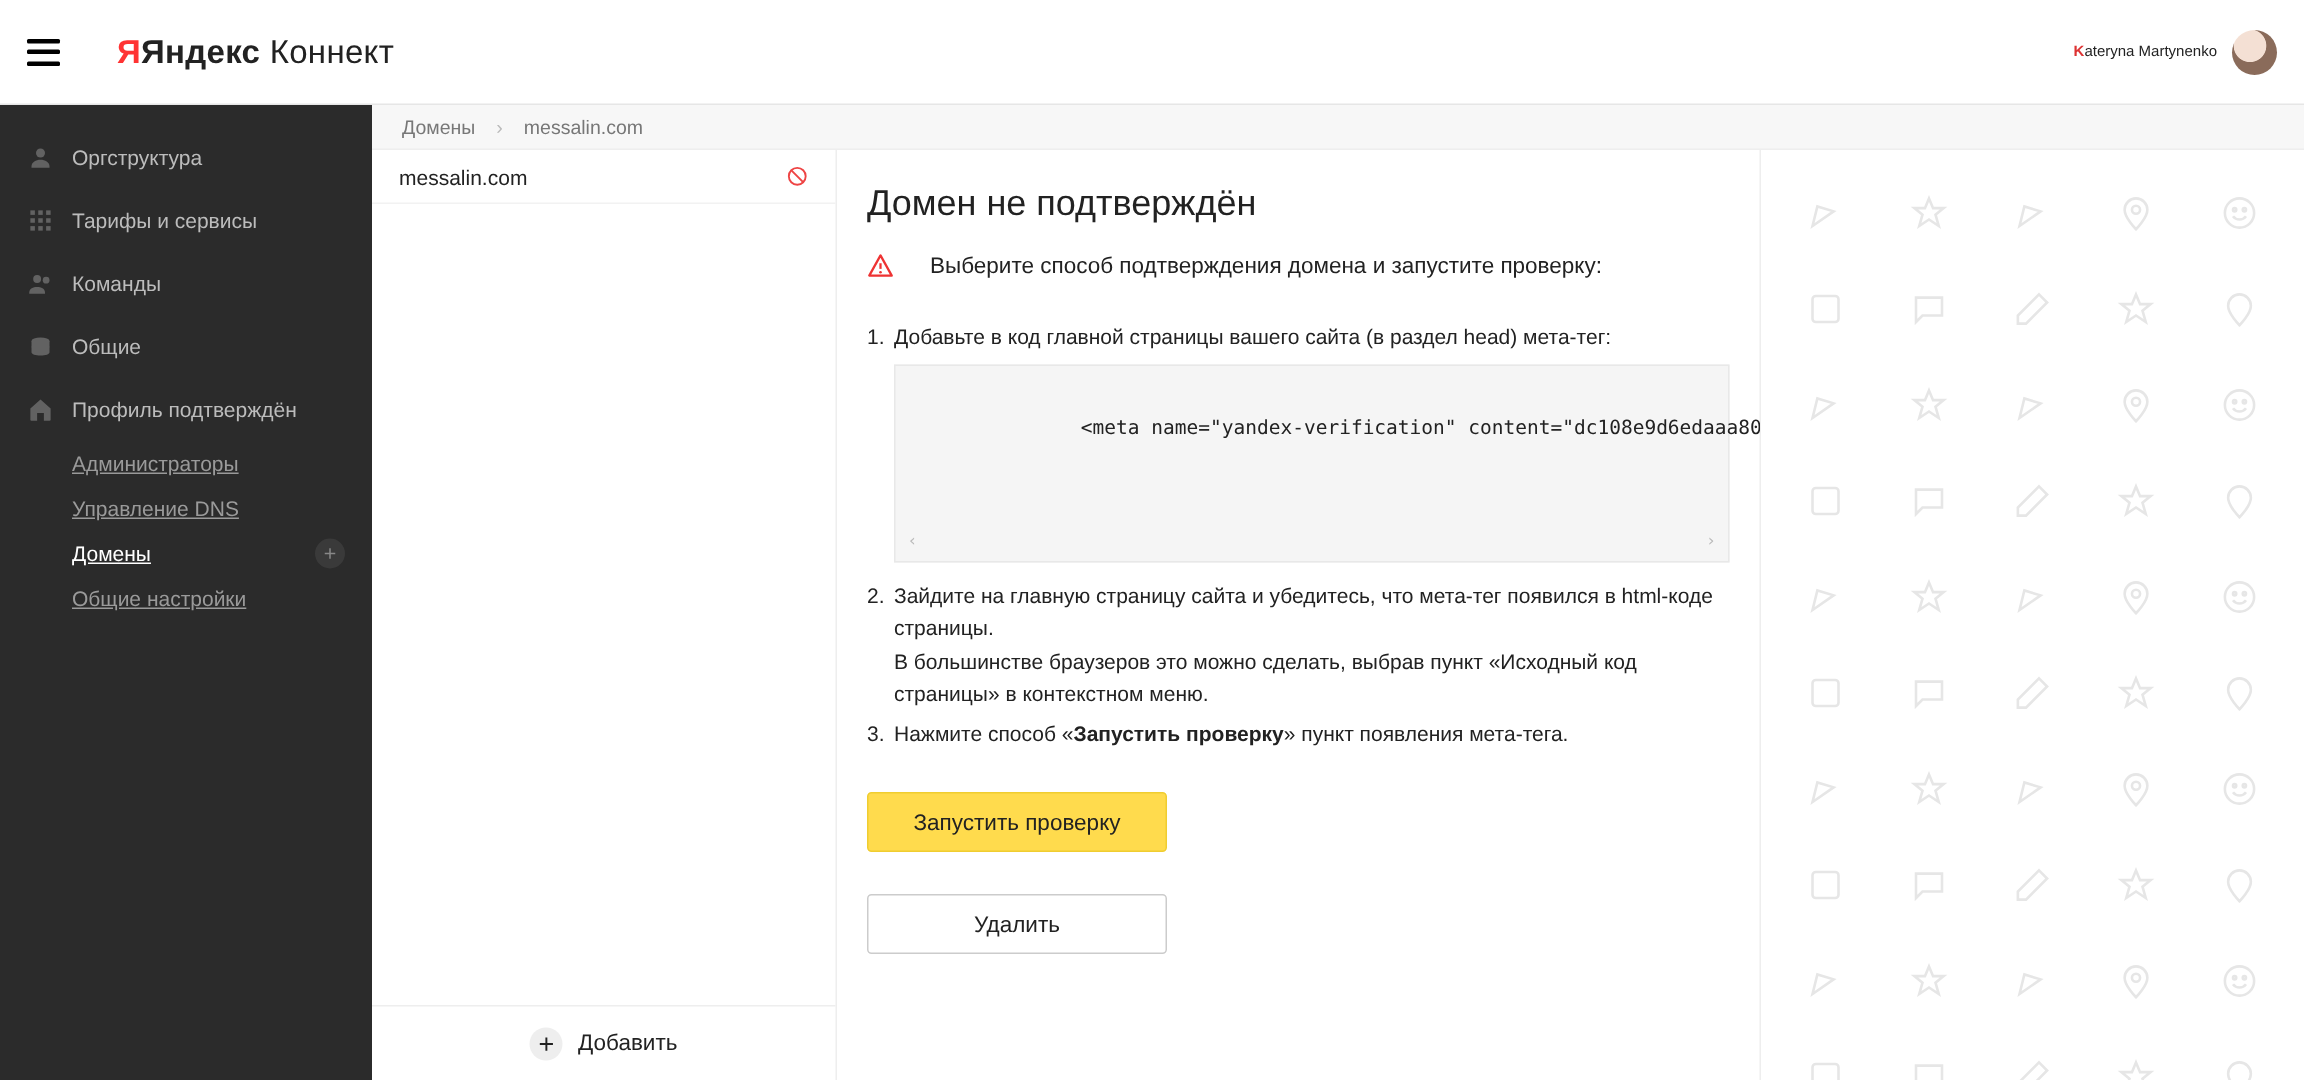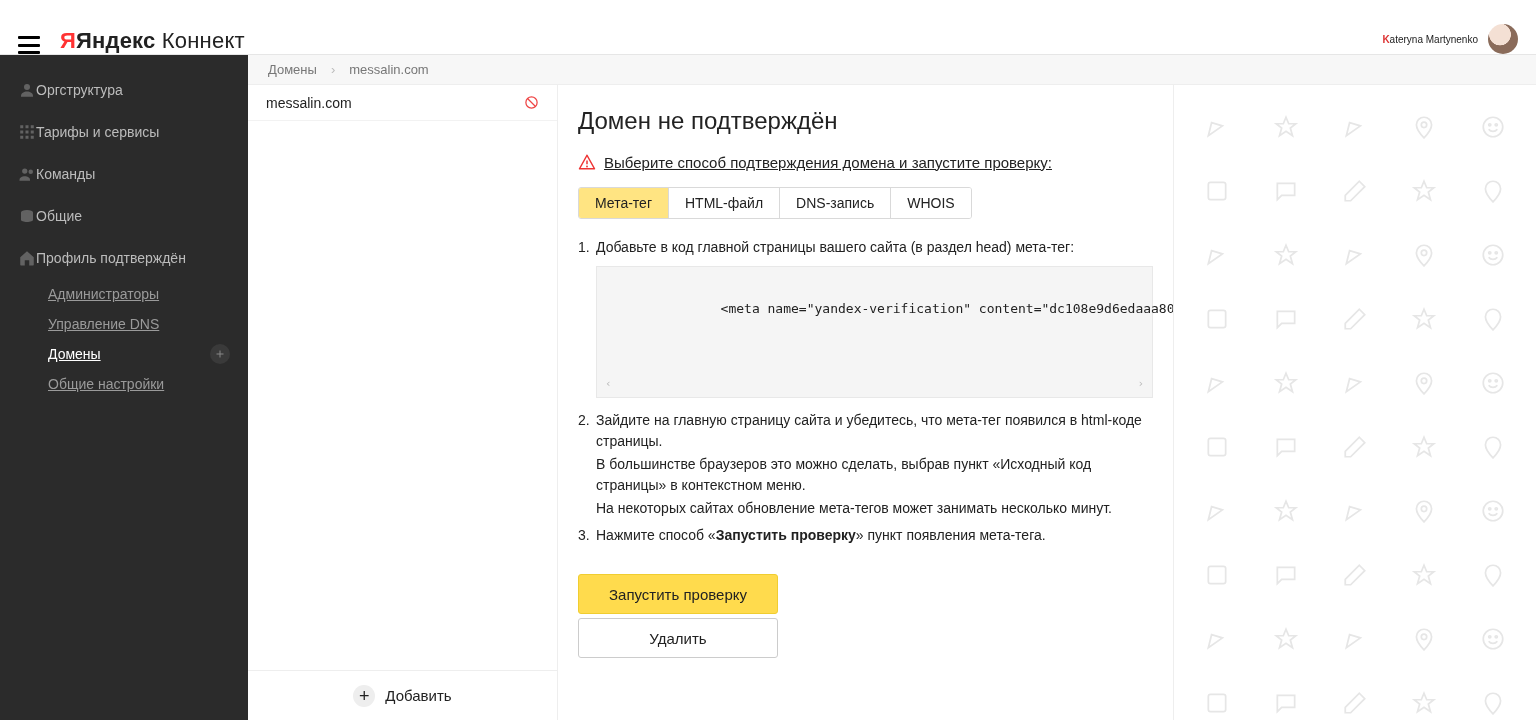--- a/index.html
+++ b/index.html
@@ -1,40 +1,40 @@
 <!DOCTYPE html>
 <html><head>
 <meta charset="utf-8">
 <style>
   * { box-sizing: border-box; margin: 0; padding: 0; }
   html, body { height: 100%; font-family: Arial, Helvetica, sans-serif; color: #222; }
   body { display: flex; flex-direction: column; overflow: hidden; }
 
   
   .header {
-    height: 55px; display: flex; align-items: flex-end;
-    padding: 0 18px; border-bottom: 1px solid #e6e6e6; background: #fff;
+    height: 70px; display: flex; align-items: center;
+    padding: 0 18px; border-bottom: 1px solid #e6e6e6; background: #fff; gap: 18px;
   }
   .hamburger { width: 22px; height: 18px; display: flex; flex-direction: column; justify-content: space-between; cursor: pointer; margin-right: 20px; }
   .hamburger span { display:block; height: 3px; background:#000; border-radius:1px; }
   .logo { font-size: 22px; letter-spacing: .2px; }
   .logo .ylogo { color:#f33; font-weight:700; }
   .logo .yname { font-weight:700; }
   .logo .yconn { font-weight:300; }
   .header-spacer { flex: 1; }
   .user { display:flex; align-items:center; gap:10px; font-size:10px; }
   .user .k { color:#d33; font-weight:700; }
   .avatar { width:30px; height:30px; border-radius:50%; background: radial-gradient(circle at 40% 35%, #f4e0d4 0 40%, #8a6b5a 42% 100%); }
 
   
   .shell { flex:1; display:flex; min-height:0; }
 
   
   .sidebar { width: 248px; background:#2b2b2b; color:#bcbcbc; padding-top:14px; }
-  .nav-item { display:flex; align-items:center; padding:12px 18px; font-size:14px; cursor:pointer; position:relative; }
+  .nav-item { display:flex; align-items:center; gap:12px; padding:12px 18px; font-size:14px; cursor:pointer; position:relative; }
   .nav-item .ico { width:18px; height:18px; display:flex; align-items:center; justify-content:center; opacity:.7; }
   .nav-item .ico svg { fill:#7a7a7a; }
   .nav-item.compact { padding: 7px 18px 7px 48px; font-size:14px; color:#9a9a9a;text-decoration:underline; }
   .nav-item.active { color:#fff; }
   .nav-item.active .add-dot { position:absolute; right:18px; width:20px; height:20px; border-radius:50%; background:#3a3a3a; display:flex; align-items:center; justify-content:center; }
   .add-dot svg { fill:#888; }
 
   
   .main { flex:1; display:flex; flex-direction:column; background:#fff; min-width:0; }
   .breadcrumb { height:30px; background:#f7f7f7; border-bottom:1px solid #eee; display:flex; align-items:center; gap:14px; padding:0 20px; font-size:13px; color:#777; }
@@ -43,39 +43,39 @@
   .workspace { flex:1; display:flex; min-height:0; }
   .domain-list { width:310px; border-right:1px solid #eee; display:flex; flex-direction:column; }
   .domain-row { height:36px; display:flex; align-items:center; justify-content:space-between; padding:0 18px; font-size:14px; border-bottom:1px solid #f2f2f2; cursor:pointer; }
   .domain-row .warn { width:15px; height:15px; }
   .domain-spacer { flex:1; }
   .domain-add { height:50px; border-top:1px solid #eee; display:flex; align-items:center; justify-content:center; gap:10px; font-size:15px; cursor:pointer; }
   .domain-add .plus { width:22px; height:22px; border-radius:50%; background:#eee; display:flex; align-items:center; justify-content:center; font-size:18px; line-height:1; }
 
   .content { flex:0 0 615px; padding:22px 20px 28px; overflow:auto; }
   .content h1 { font-size:24px; font-weight:400; margin-bottom:18px; }
-  .alert-row { display:flex; align-items:center; gap:8px; font-size:15px; margin-bottom:16px;text-decoration:underline; }
+  .alert-row { display:flex; align-items:center; gap:24px; font-size:15px; margin-bottom:28px; }
   .alert-row svg { flex-shrink:0; }
 
   .tabs { display:flex; border:1px solid #d9d9d9; border-radius:3px; overflow:hidden; width:fit-content; margin-bottom:18px; }
   .tab { padding: 7px 16px; font-size:14px; cursor:pointer; border-right:1px solid #d9d9d9; background:#fff; }
   .tab:last-child { border-right:none; }
   .tab.active { background:#ffe482; }
 
   .steps { font-size:14px; line-height:1.5; counter-reset: step; padding-left: 0; }
   .steps li { list-style:none; position:relative; padding-left:18px; margin-bottom:6px; }
   .steps li::before { counter-increment: step; content: counter(step) "."; position:absolute; left:0; }
   .codebox { margin:8px 0 12px 0; background:#f5f5f5; border:1px solid #e8e8e8; padding:12px 14px 20px; font-family: Consolas, monospace; font-size:13px; white-space:pre; position:relative; }
   .codebox .sb { position:absolute; bottom:4px; font-size:11px; color:#bbb; }
   .codebox .sb.left { left:8px; } .codebox .sb.right { right:8px; }
   .steps p.sub { margin:2px 0; }
 
   .btn { display:block; width:200px; height:40px; border-radius:3px; font-size:15px; cursor:pointer; margin-top:6px; text-align:center; line-height:40px; }
   .btn-primary { background:#ffdb4d; border:1px solid #f0cd30; margin-top:28px; }
-  .btn-secondary { background:#fff; border:1px solid #ccc; margin-top:4px; }
+  .btn-secondary { background:#fff; border:1px solid #ccc; margin-top:28px; }
 
   
   .gutter { flex:1; border-left:1px solid #eee; position:relative; overflow:hidden; }
   .gutter-grid { position:absolute; inset:0; display:grid; grid-template-columns: repeat(5, 1fr); grid-auto-rows: 64px; gap:0; padding:10px 8px; }
   .gutter-cell { display:flex; align-items:center; justify-content:center; }
   .gutter-cell svg { width:26px; height:26px; stroke:#e6e6e6; fill:none; stroke-width:1.6; }
 </style>
 </head>
 <body>
 
@@ -200,40 +200,33 @@
         <h1>Домен не подтверждён</h1>
         <div class="alert-row">
           <svg width="18" height="18" viewBox="0 0 24 24">
               <path d="M12 3 2 21h20L12 3z" fill="none" stroke="#e33" stroke-width="2" stroke-linejoin="round"></path>
               <line x1="12" y1="10" x2="12" y2="15" stroke="#e33" stroke-width="2"></line>
               <circle cx="12" cy="18" r="1.2" fill="#e33"></circle>
             </svg>
           <span>Выберите способ подтверждения домена и запустите проверку:</span>
         </div>
 
-        <div class="tabs">
-          <div class="tab active">Мета-тег</div>
-          <div class="tab">HTML-файл</div>
-          <div class="tab">DNS-запись</div>
-          <div class="tab">WHOIS</div>
-        </div>
 
         <ol class="steps">
           <li>
             <span>Добавьте в код главной страницы вашего сайта (в раздел head) мета-тег:</span>
             <div class="codebox">
               <span>&lt;meta name="yandex-verification" content="dc108e9d6edaaa80" /&gt;</span>
               <span class="sb left">‹</span>
               <span class="sb right">›</span>
             </div>
           </li>
           <li>
             <p class="sub">Зайдите на главную страницу сайта и убедитесь, что мета-тег появился в html-коде страницы.</p>
             <p class="sub">В большинстве браузеров это можно сделать, выбрав пункт «Исходный код страницы» в контекстном меню.</p>
-            <p class="sub">На некоторых сайтах обновление мета-тегов может занимать несколько минут.</p>
           </li>
           <li>
             <span>Нажмите способ «</span><b>Запустить проверку</b><span>» пункт появления мета-тега.</span>
           </li>
         </ol>
 
         <div class="btn btn-primary">Запустить проверку</div>
         <div class="btn btn-secondary">Удалить</div>
       </div>
 

